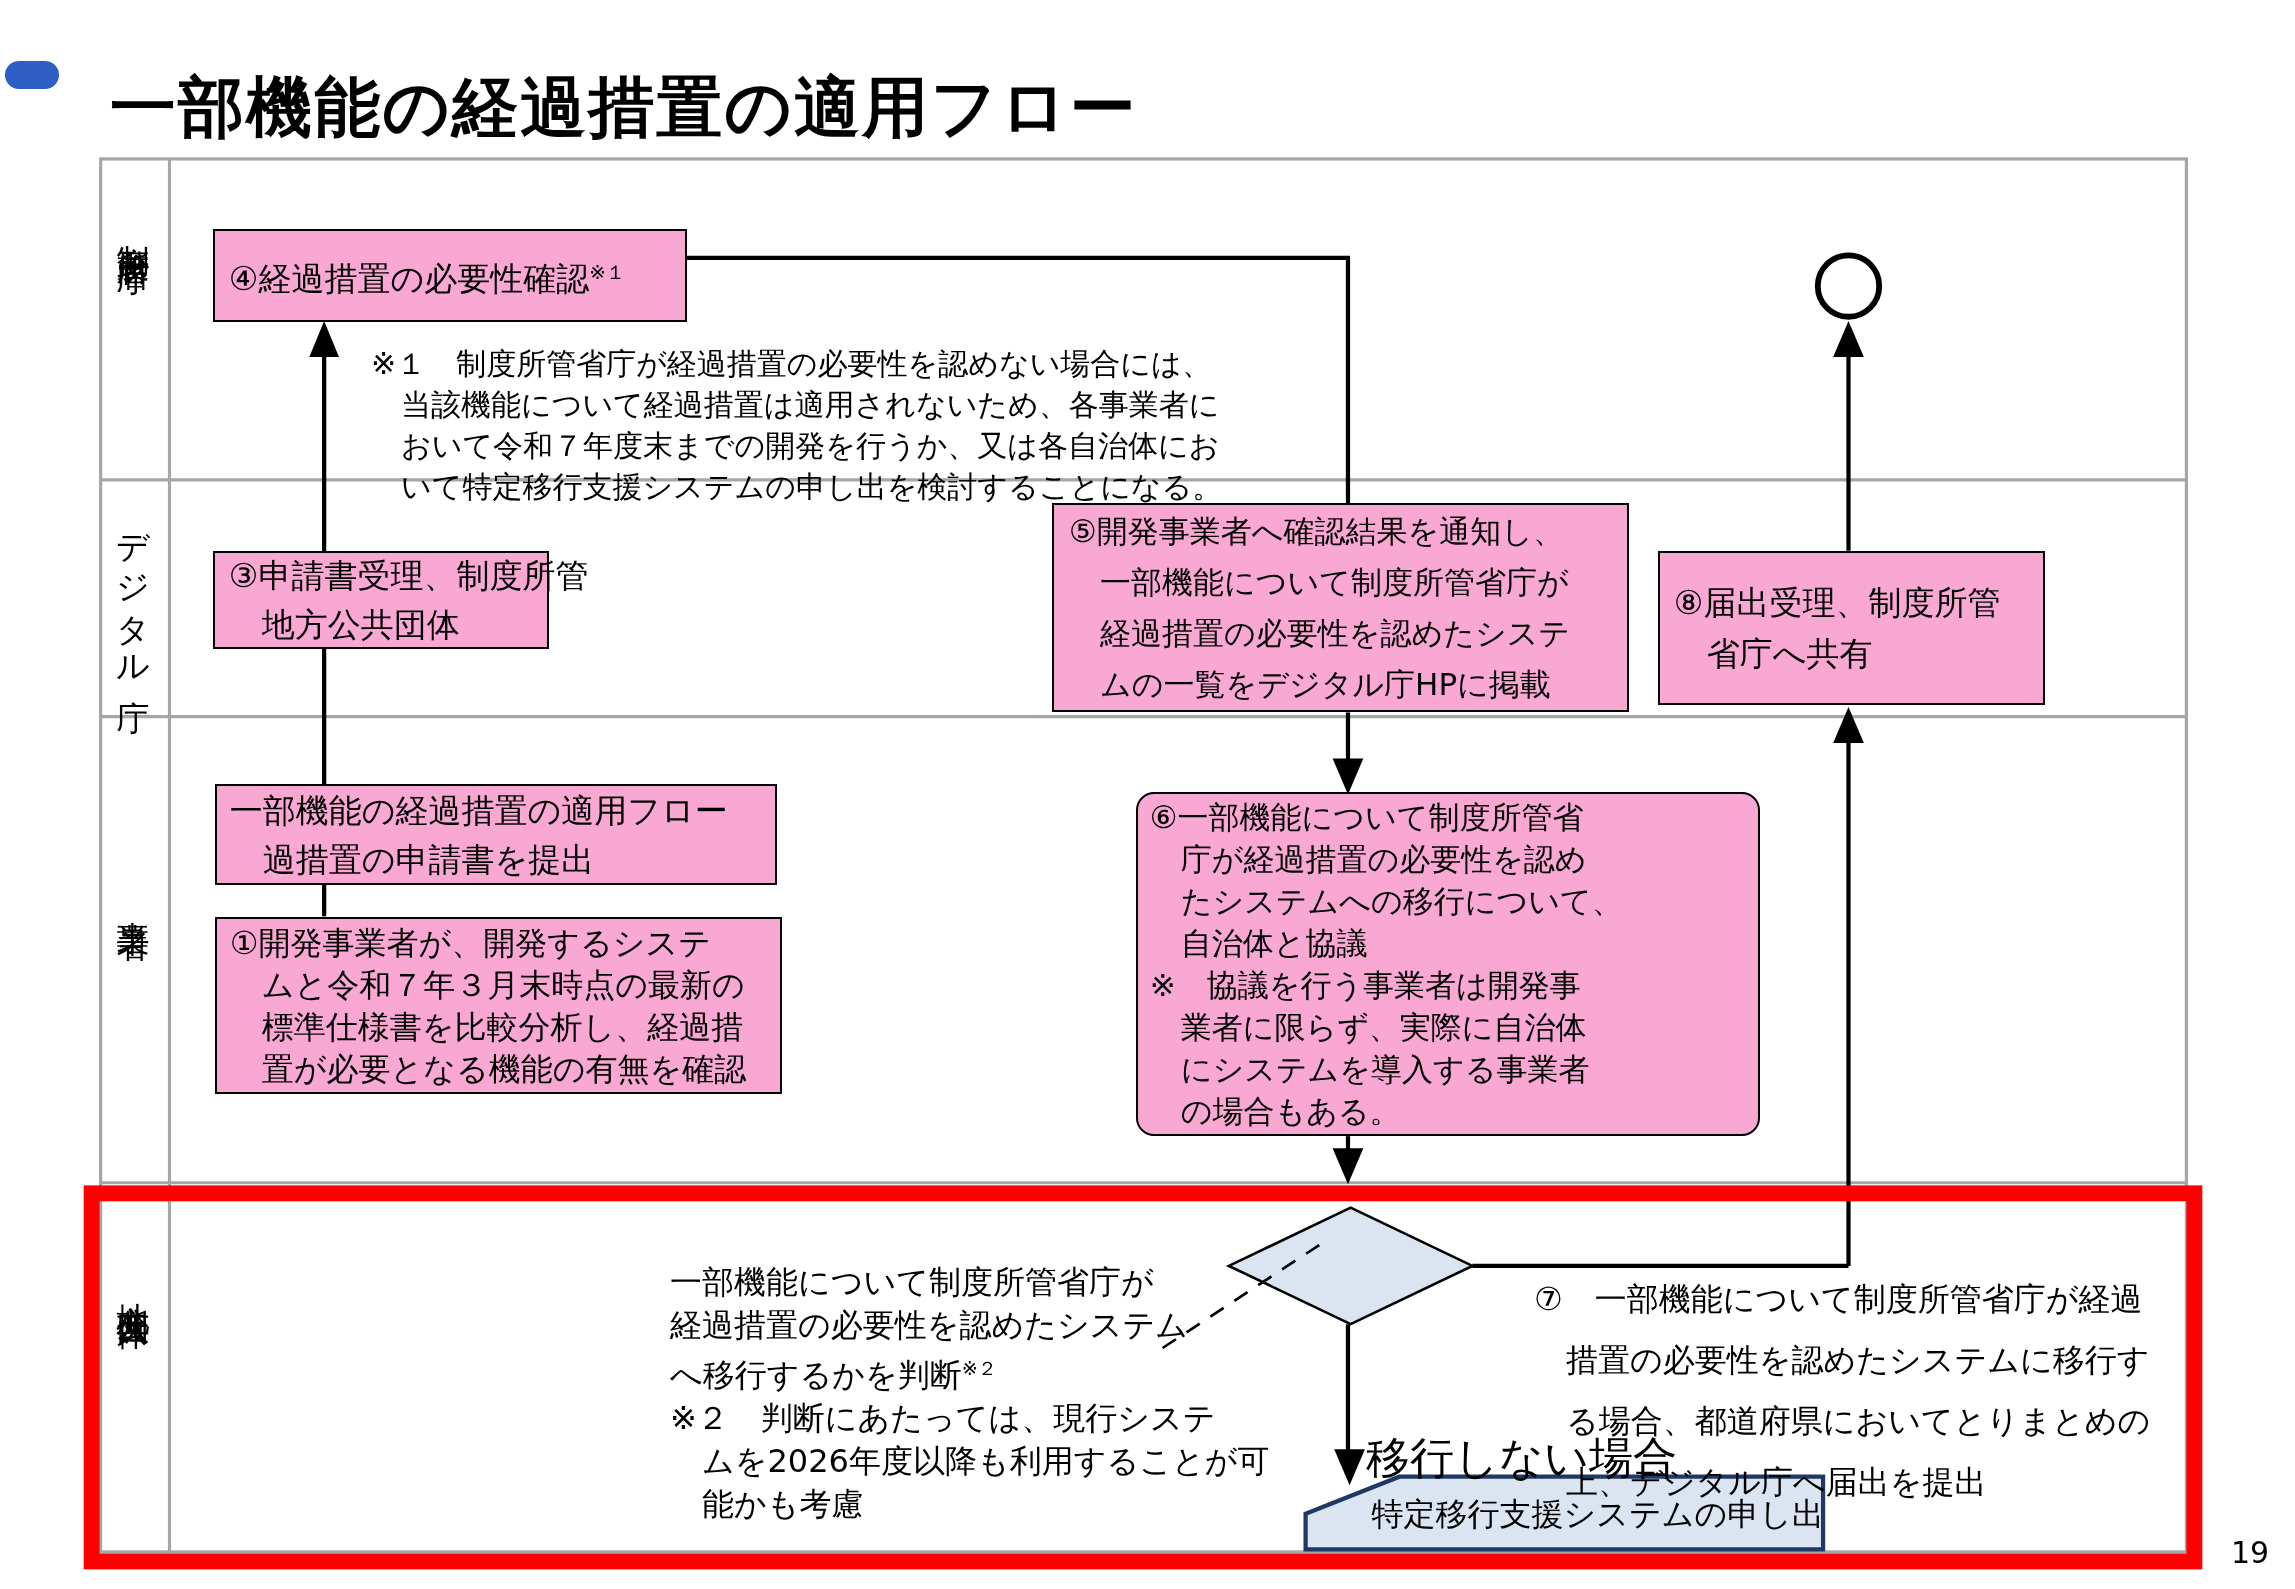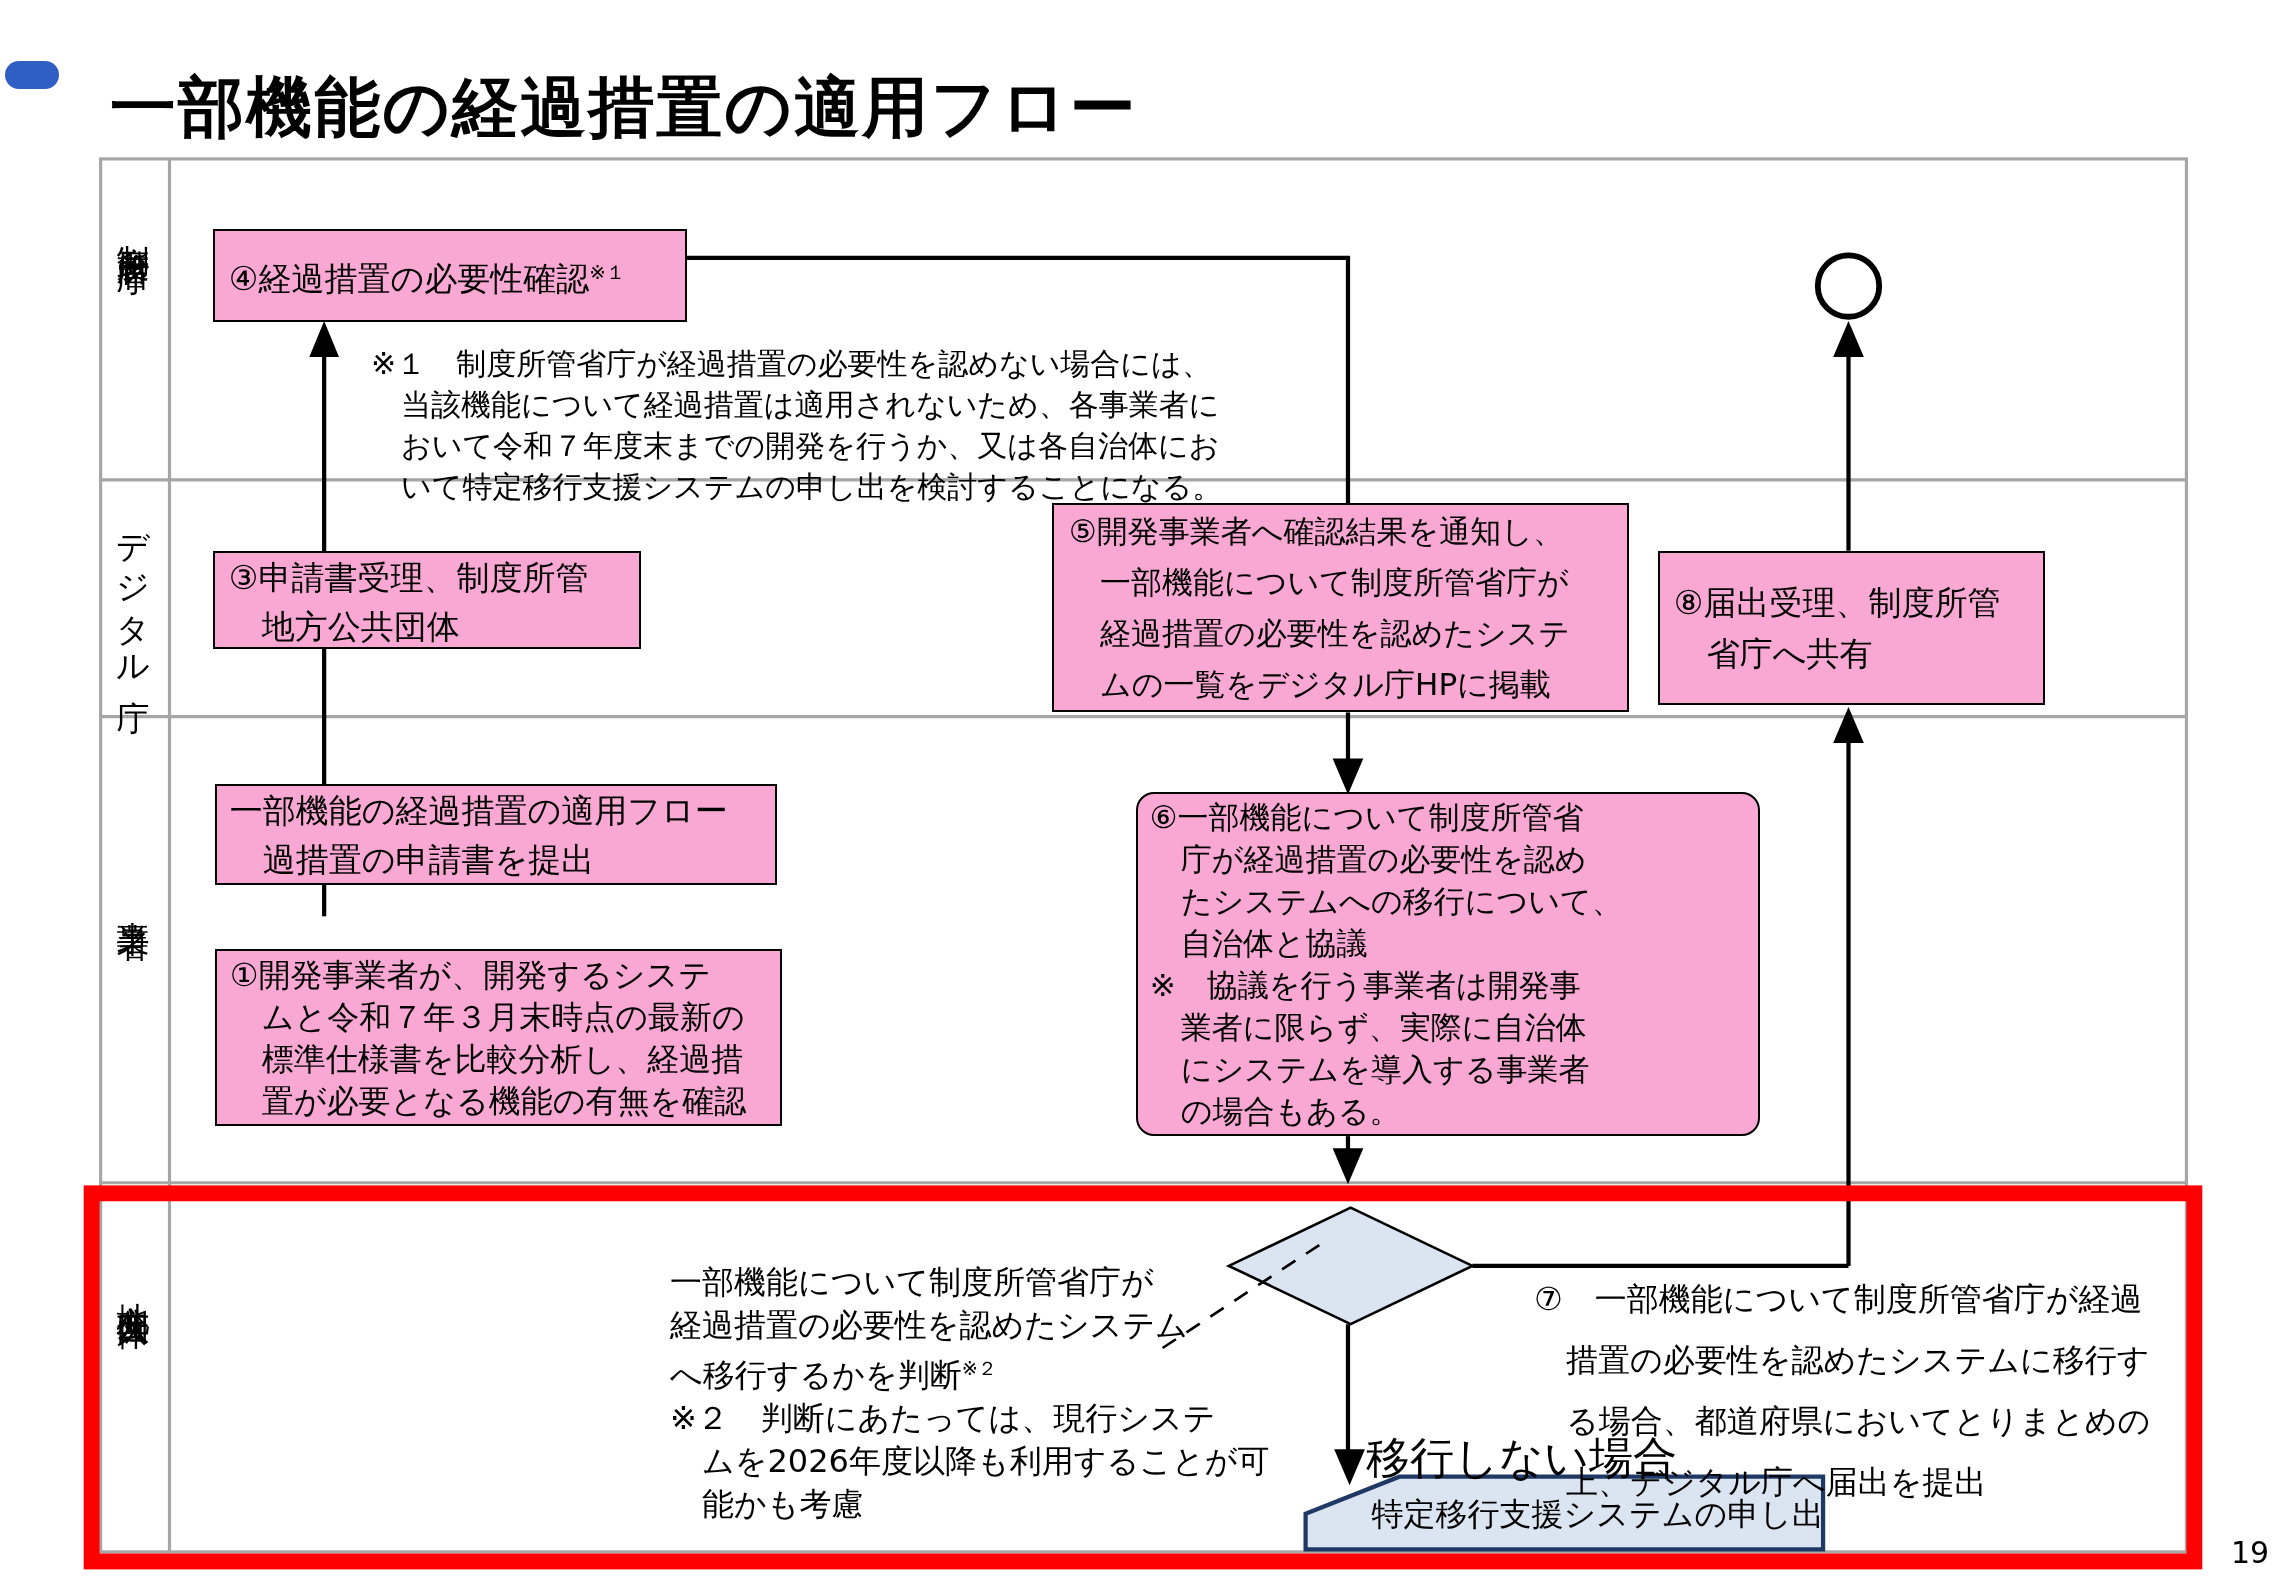--- a/index.html
+++ b/index.html
@@ -84,21 +84,21 @@
 
   <div class="lane-label" style="top:218px;">制度所管省庁</div>
   <div class="lane-label" style="top:510px;">デジタル庁</div>
   <div class="lane-label" style="top:895px;">事業者</div>
   <div class="lane-label" style="top:1276px;">地方公共団体</div>
 
   <div class="pbox f62" style="left:213px;top:229px;width:474px;height:93px;padding-left:13.8px;">
     <div class="ln"><span>④経過措置の必要性確認</span><span class="sup">※１</span></div>
   </div>
 
-  <div class="pbox f62" style="left:213px;top:551px;width:428px;height:98px;padding-left:13.8px;justify-content:space-between;">
+  <div class="pbox f62" style="left:213px;top:551px;width:336px;height:98px;padding-left:13.8px;">
     <div class="ln">③申請書受理、制度所管</div>
     <div class="ln">　地方公共団体</div>
   </div>
 
   <div class="pbox f58" style="left:1052px;top:503px;width:577px;height:209px;padding-left:15px;">
     <div class="ln">⑤開発事業者へ確認結果を通知し、</div>
     <div class="ln">　一部機能について制度所管省庁が</div>
     <div class="ln">　経過措置の必要性を認めたシステ</div>
     <div class="ln">　ムの一覧をデジタル庁HPに掲載</div>
   </div>
@@ -106,21 +106,21 @@
   <div class="pbox f62" style="left:1658px;top:551px;width:387px;height:154px;padding-left:13.8px;line-height:51px;">
     <div class="ln">⑧届出受理、制度所管</div>
     <div class="ln">　省庁へ共有</div>
   </div>
 
   <div class="pbox f62" style="left:215px;top:784px;width:562px;height:101px;padding-left:12.7px;">
     <div class="ln">一部機能の経過措置の適用フロー</div>
     <div class="ln">　過措置の申請書を提出</div>
   </div>
 
-  <div class="pbox f60" style="left:215px;top:917px;width:567px;height:177px;padding-left:12.7px;margin-top:32px;">
+  <div class="pbox f60" style="left:215px;top:917px;width:567px;height:177px;padding-left:12.7px;">
     <div class="ln">①開発事業者が、開発するシステ</div>
     <div class="ln">　ムと令和７年３月末時点の最新の</div>
     <div class="ln">　標準仕様書を比較分析し、経過措</div>
     <div class="ln">　置が必要となる機能の有無を確認</div>
   </div>
 
   <div class="pbox f58t" style="left:1136px;top:792px;width:624px;height:344px;padding-left:11.7px;border-radius:18px;">
     <div class="ln">⑥一部機能について制度所管省</div>
     <div class="ln">　庁が経過措置の必要性を認め</div>
     <div class="ln">　たシステムへの移行について、</div>

